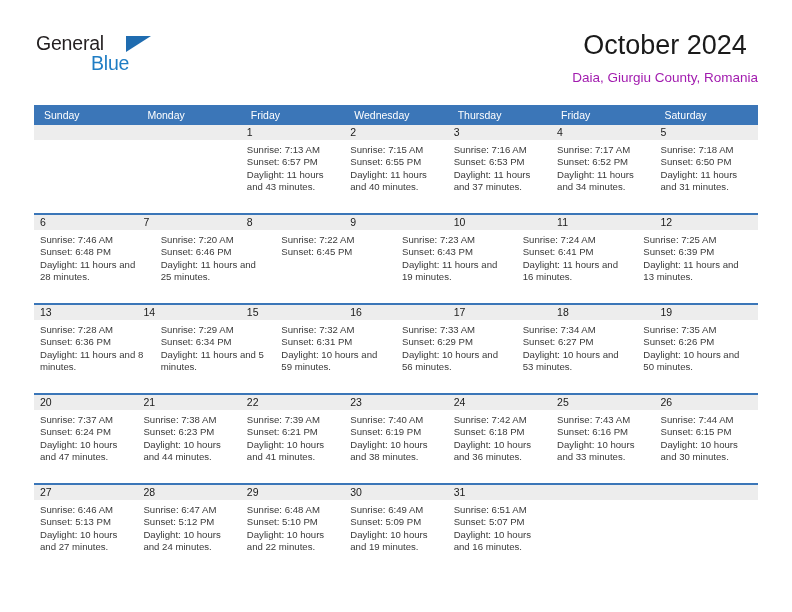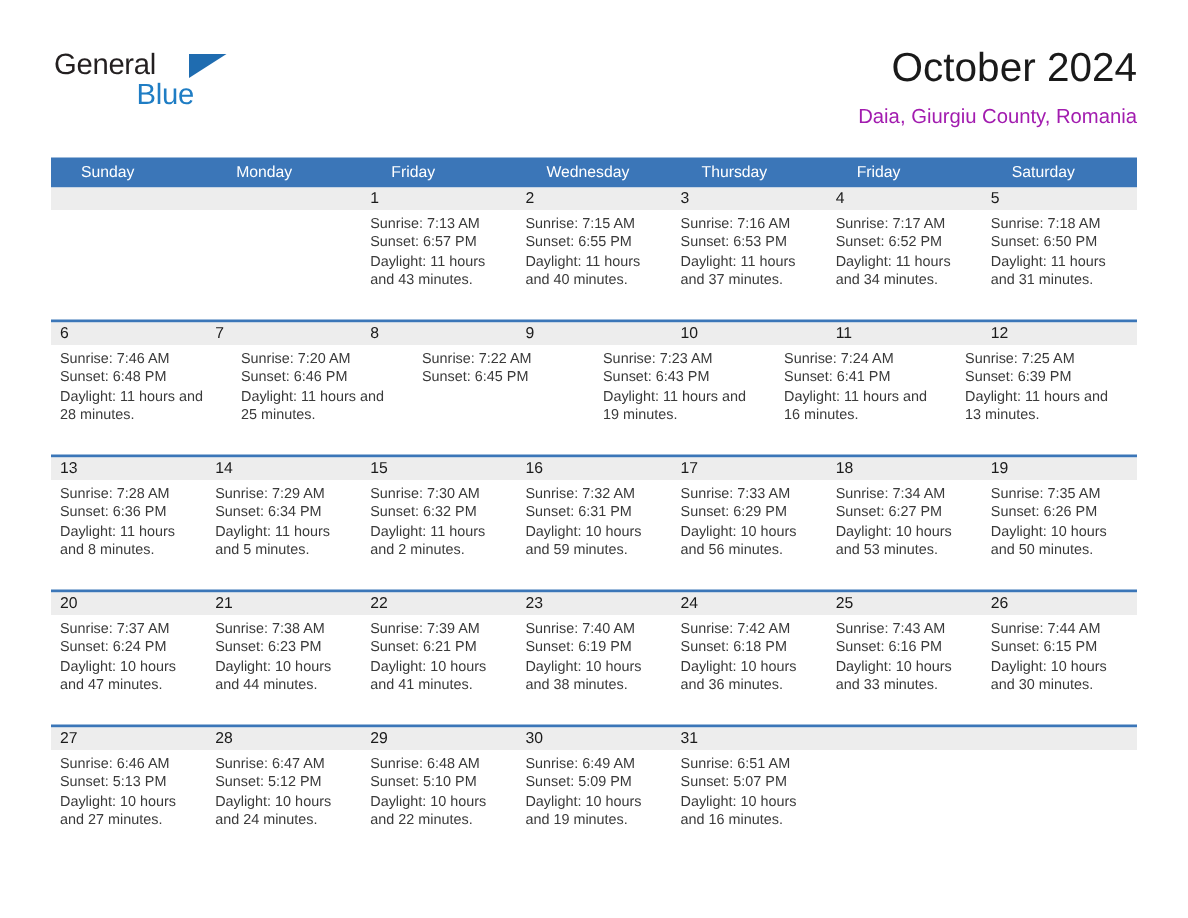--- a/index.html
+++ b/index.html
@@ -63,21 +63,21 @@
     font-size: 19.5px;
     letter-spacing: -0.2px;
     color: #1f7dc4;
     font-family: "Liberation Sans", sans-serif;
   }
 
   .titles {
     position: absolute;
     right: 0;
     top: 0;
-    text-align: right;
+    text-align: center;
   }
   .cal-title {
     font-size: 27px;
     font-weight: normal;
     color: #1a1a1a;
     line-height: 34px;
     white-space: nowrap;
   }
   .cal-subtitle {
     font-size: 13.5px;
@@ -96,21 +96,21 @@
   }
 
   .weekdays {
     display: flex;
     background: #3b76b8;
     height: 20px;
   }
   .weekday {
     flex: 1 1 0;
     box-sizing: border-box;
-    padding-left: 20px;
+    padding-left: 10px;
     color: #ffffff;
     font-size: 10.5px;
     line-height: 20px;
     white-space: nowrap;
     overflow: hidden;
   }
 
   .week {
     border-top: 2px solid #3b76b8;
   }
@@ -282,25 +282,20 @@
               <p>Sunrise: 7:28 AM</p>
               <p>Sunset: 6:36 PM</p>
               <p class="wrap">Daylight: 11 hours and 8 minutes.</p>
             </div>
             <div class="cell">
               <p>Sunrise: 7:29 AM</p>
               <p>Sunset: 6:34 PM</p>
               <p class="wrap">Daylight: 11 hours and 5 minutes.</p>
             </div>
             <div class="cell">
-              <p>Sunrise: 7:30 AM</p>
-              <p>Sunset: 6:32 PM</p>
-              <p class="wrap">Daylight: 11 hours and 2 minutes.</p>
-            </div>
-            <div class="cell">
               <p>Sunrise: 7:32 AM</p>
               <p>Sunset: 6:31 PM</p>
               <p class="wrap">Daylight: 10 hours and 59 minutes.</p>
             </div>
             <div class="cell">
               <p>Sunrise: 7:33 AM</p>
               <p>Sunset: 6:29 PM</p>
               <p class="wrap">Daylight: 10 hours and 56 minutes.</p>
             </div>
             <div class="cell">

